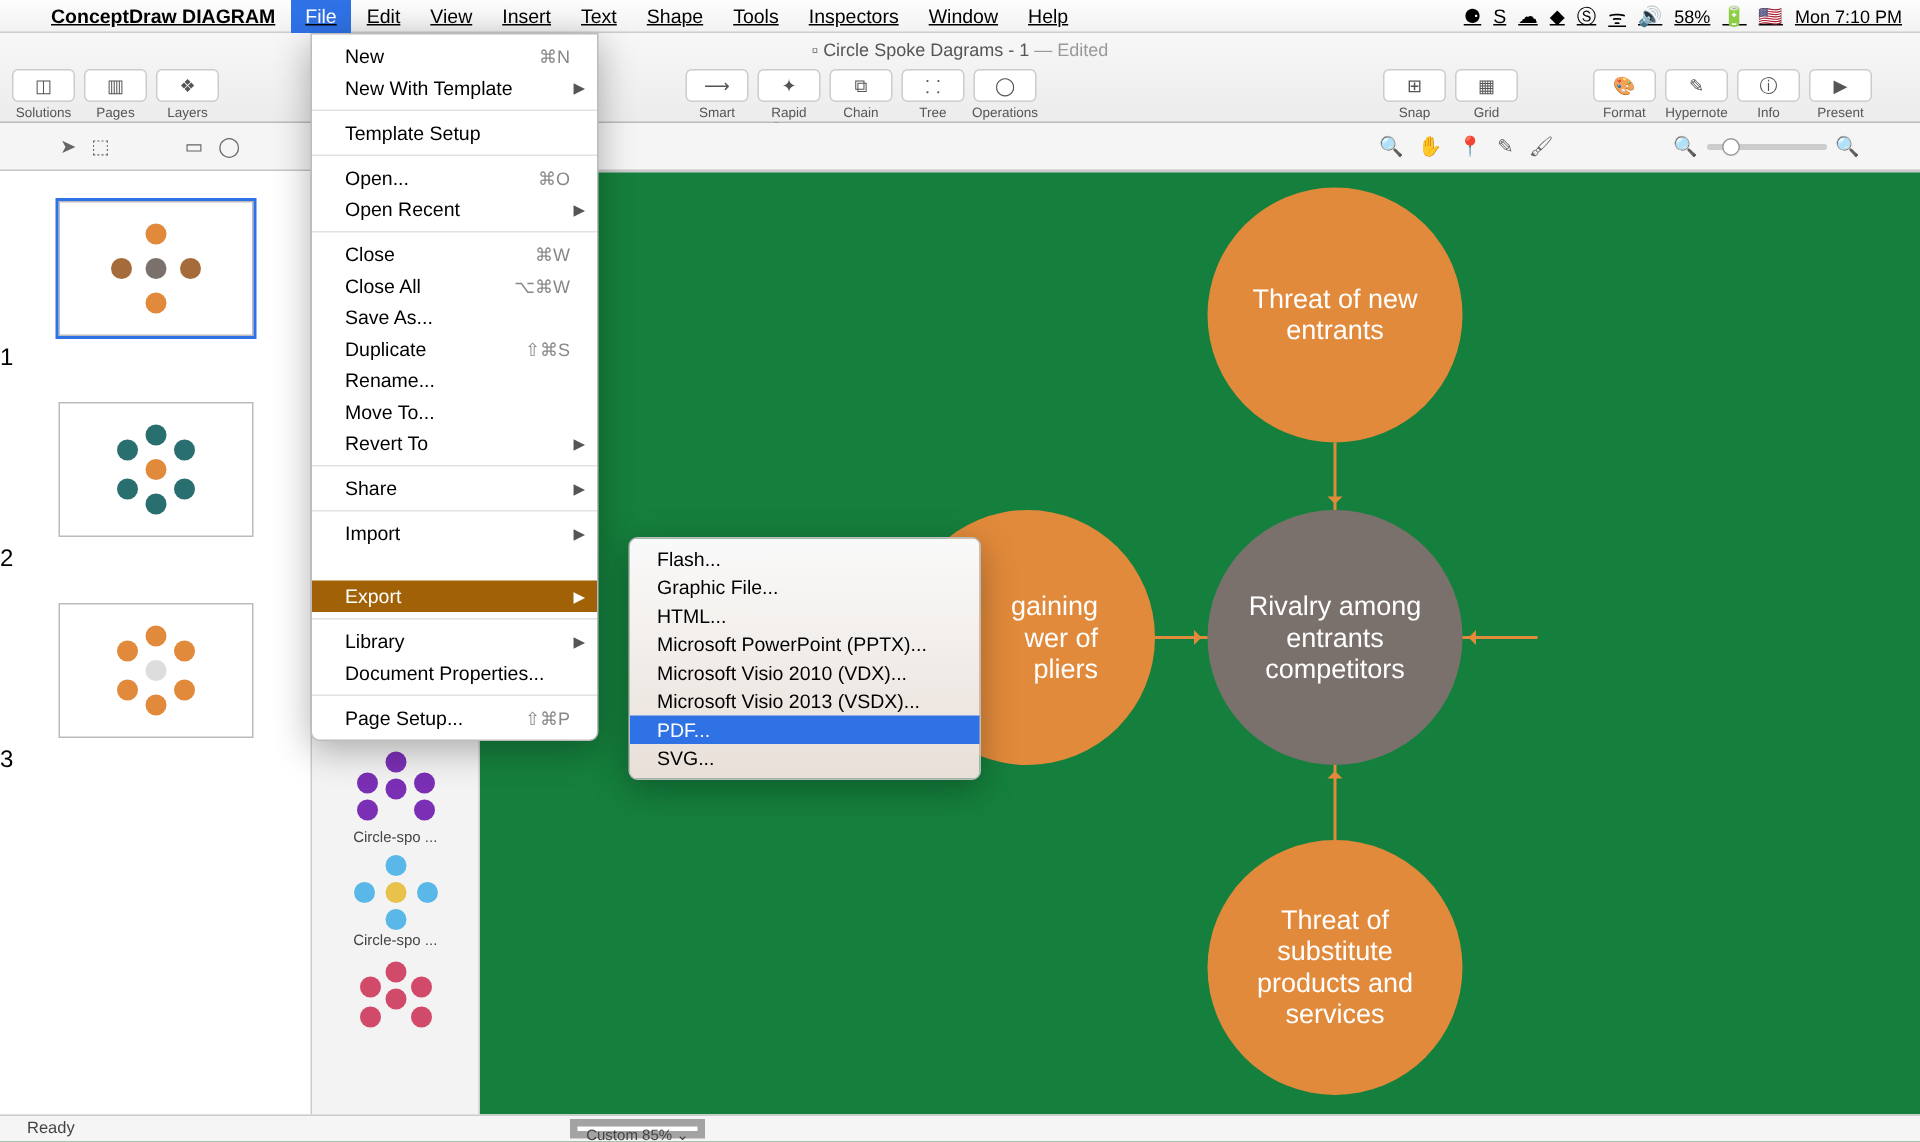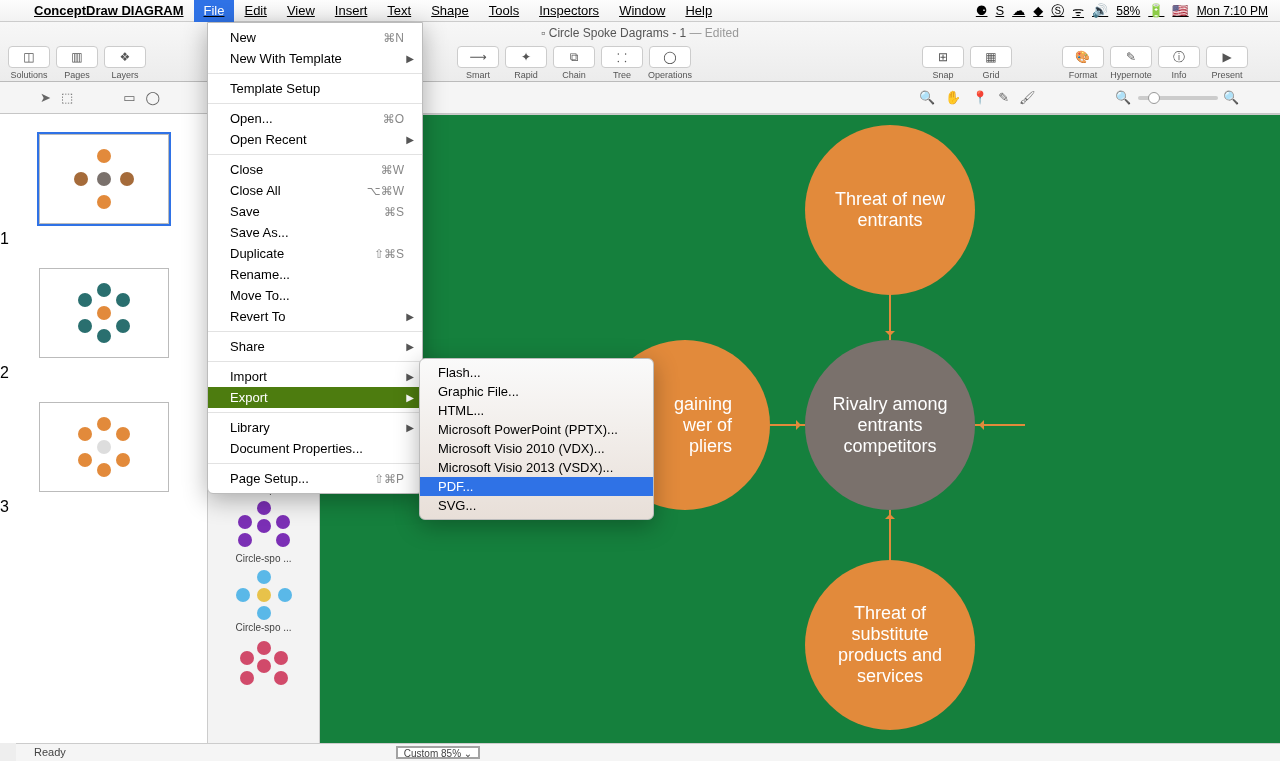--- a/index.html
+++ b/index.html
@@ -56,30 +56,30 @@
 .orange{background:#e28a3b;} .gray{background:#7a716c;}
 .arrow { position:absolute; background:#e28a3b; }
 .arrow.v { width:2px; } .arrow.h { height:2px; }
 .arrow::after{content:"";position:absolute;border:5px solid transparent;}
 .arrow.down::after{bottom:-1px;left:-4px;border-top-color:#e28a3b;}
 .arrow.up::after{top:-1px;left:-4px;border-bottom-color:#e28a3b;}
 .arrow.right::after{right:-1px;top:-4px;border-left-color:#e28a3b;}
 .arrow.left::after{left:-1px;top:-4px;border-right-color:#e28a3b;}
 
 
-.status-bar{position:absolute;left:16px;right:0;bottom:0;height:18px;background:#f5f5f5;border-top:1px solid #ccc;font-size:11px;color:#444;padding:2px 18px;display:flex;}
-.status-bar .zoomsel{margin-left:330px;border:2px solid #a3a3a3;background:#fff;padding:0 6px;font-size:10px;}
-
-
-.dropdown { position:absolute; left:207px; top:22px; width:216px; background:#fff; border:1px solid #bcbcbc; border-radius:0 0 6px 6px; box-shadow:0 6px 24px rgba(0,0,0,.3); font-size:13px; padding:4px 0;}
+.status-bar{position:absolute;left:0;right:0;bottom:0;height:18px;background:#f5f5f5;border-top:1px solid #ccc;font-size:11px;color:#444;padding:2px 18px;display:flex;}
+.status-bar .zoomsel{margin-left:330px;border:5px solid #a3a3a3;background:#fff;padding:0 6px;font-size:10px;}
+
+
+.dropdown { position:absolute; left:207px; top:22px; width:192px; background:#fff; border:1px solid #bcbcbc; border-radius:0 0 6px 6px; box-shadow:0 6px 24px rgba(0,0,0,.3); font-size:13px; padding:4px 0;}
 .dropdown .item { display:flex; align-items:center; padding:3px 18px 3px 22px; height:21px; position:relative;}
 .dropdown .item .sc { margin-left:auto; color:#888; font-size:12px; }
 .dropdown .item .arr { position:absolute; right:8px; font-size:10px; color:#555;}
 .dropdown .sep { height:1px; background:#e2e2e2; margin:4px 0; }
-.dropdown .item.hi { background:#4d7c0f; color:#fff; }
+.dropdown .item.hi { background:#a16207; color:#fff;margin-top:21px; }
 .dropdown .item.hi .sc,.dropdown .item.hi .arr{color:#fff;}
 
 
 .submenu { position:absolute; left:419px; top:358px; width:235px; background:linear-gradient(#fafafa,#e8dfd8); border:1px solid #bcbcbc; border-radius:6px; box-shadow:0 6px 24px rgba(0,0,0,.3); font-size:13px; padding:4px 0;}
 .submenu .item { padding:2px 18px; height:19px; }
 .submenu .item.hi { background:#2f72e6; color:#fff; }
 </style>
 </head>
 <body>
 
@@ -295,24 +295,20 @@
     <div class="sep"></div>
     <div class="item">
       <span>Close</span>
       <span class="sc">⌘W</span>
     </div>
     <div class="item">
       <span>Close All</span>
       <span class="sc">⌥⌘W</span>
     </div>
     <div class="item">
-      <span>Save</span>
-      <span class="sc">⌘S</span>
-    </div>
-    <div class="item">
       <span>Save As...</span>
     </div>
     <div class="item">
       <span>Duplicate</span>
       <span class="sc">⇧⌘S</span>
     </div>
     <div class="item">
       <span>Rename...</span>
     </div>
     <div class="item">

